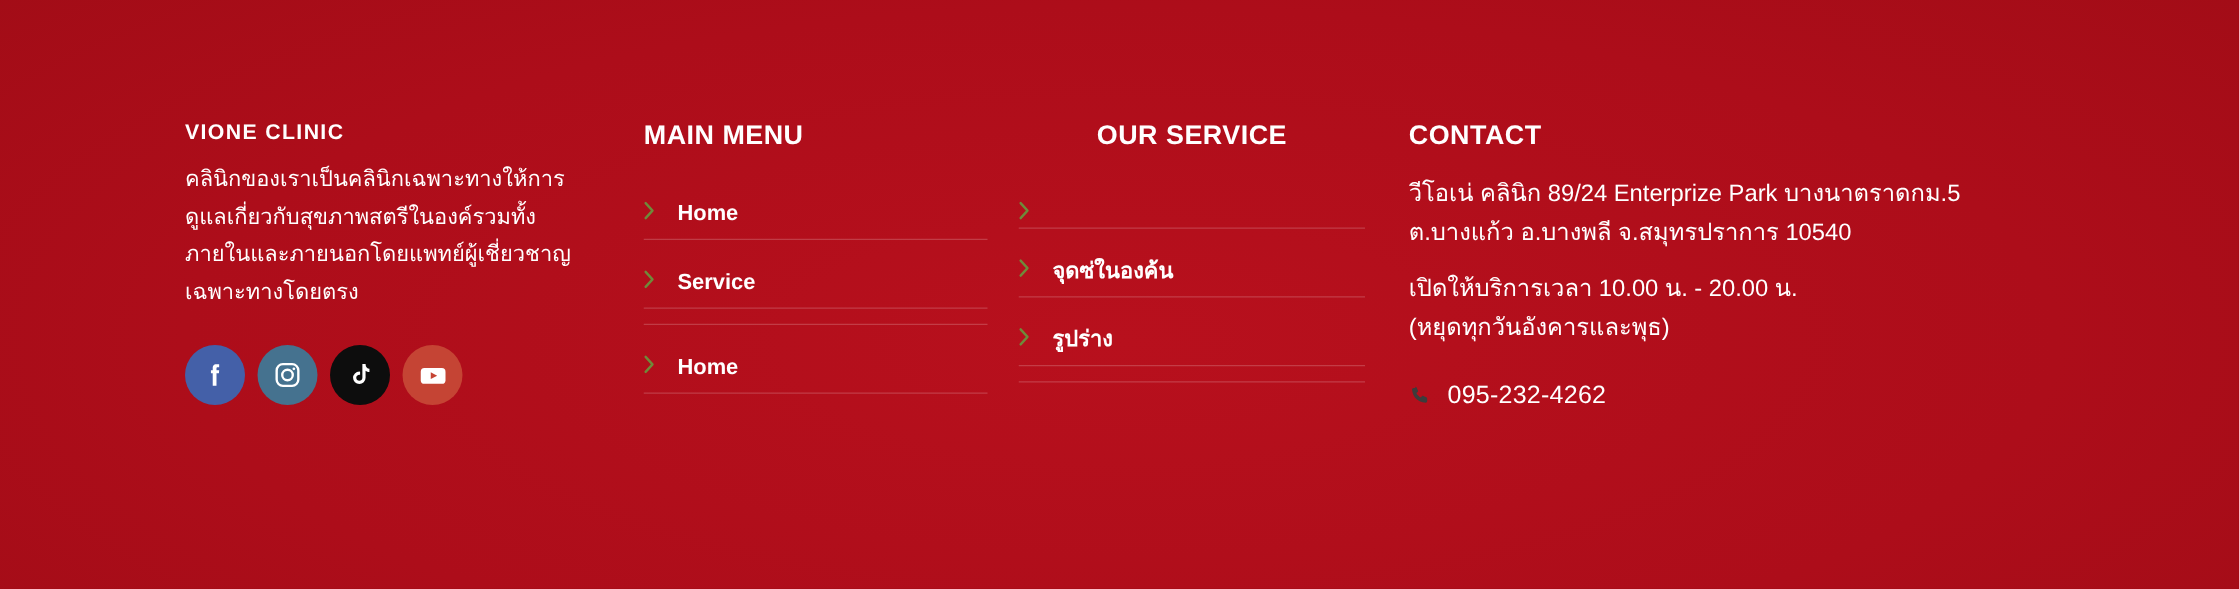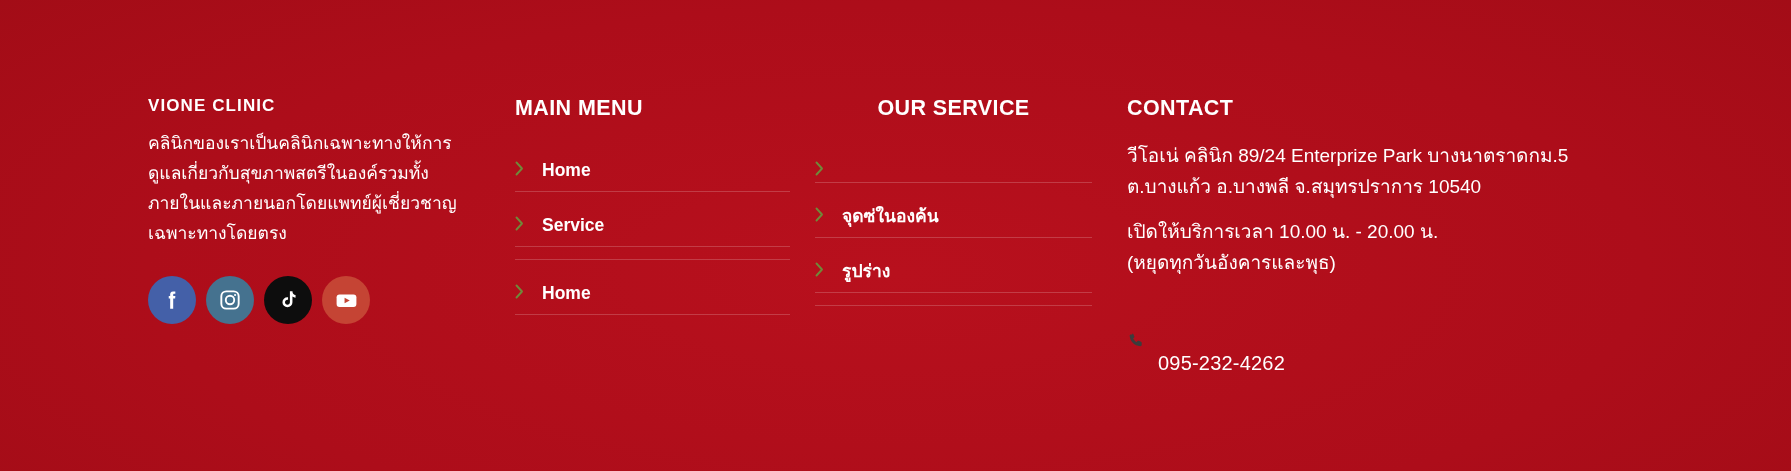--- a/index.html
+++ b/index.html
@@ -131,21 +131,20 @@
     align-items: center;
     gap: 12px;
     cursor: pointer;
   }
   .phone-icon { color: #3c3c3c; display: flex; align-items: center; }
   .phone-num {
     color: #ffffff;
     font-size: 20px;
     font-weight: 400;
     letter-spacing: 0.2px;
-    margin-top: 47px;
   }
 </style>
 </head>
 <body>
 
 <div id="footer-root">
   <div class="columns">
 
     <div class="col col-brand">
       <div class="heading heading-sm">VIONE CLINIC</div>

